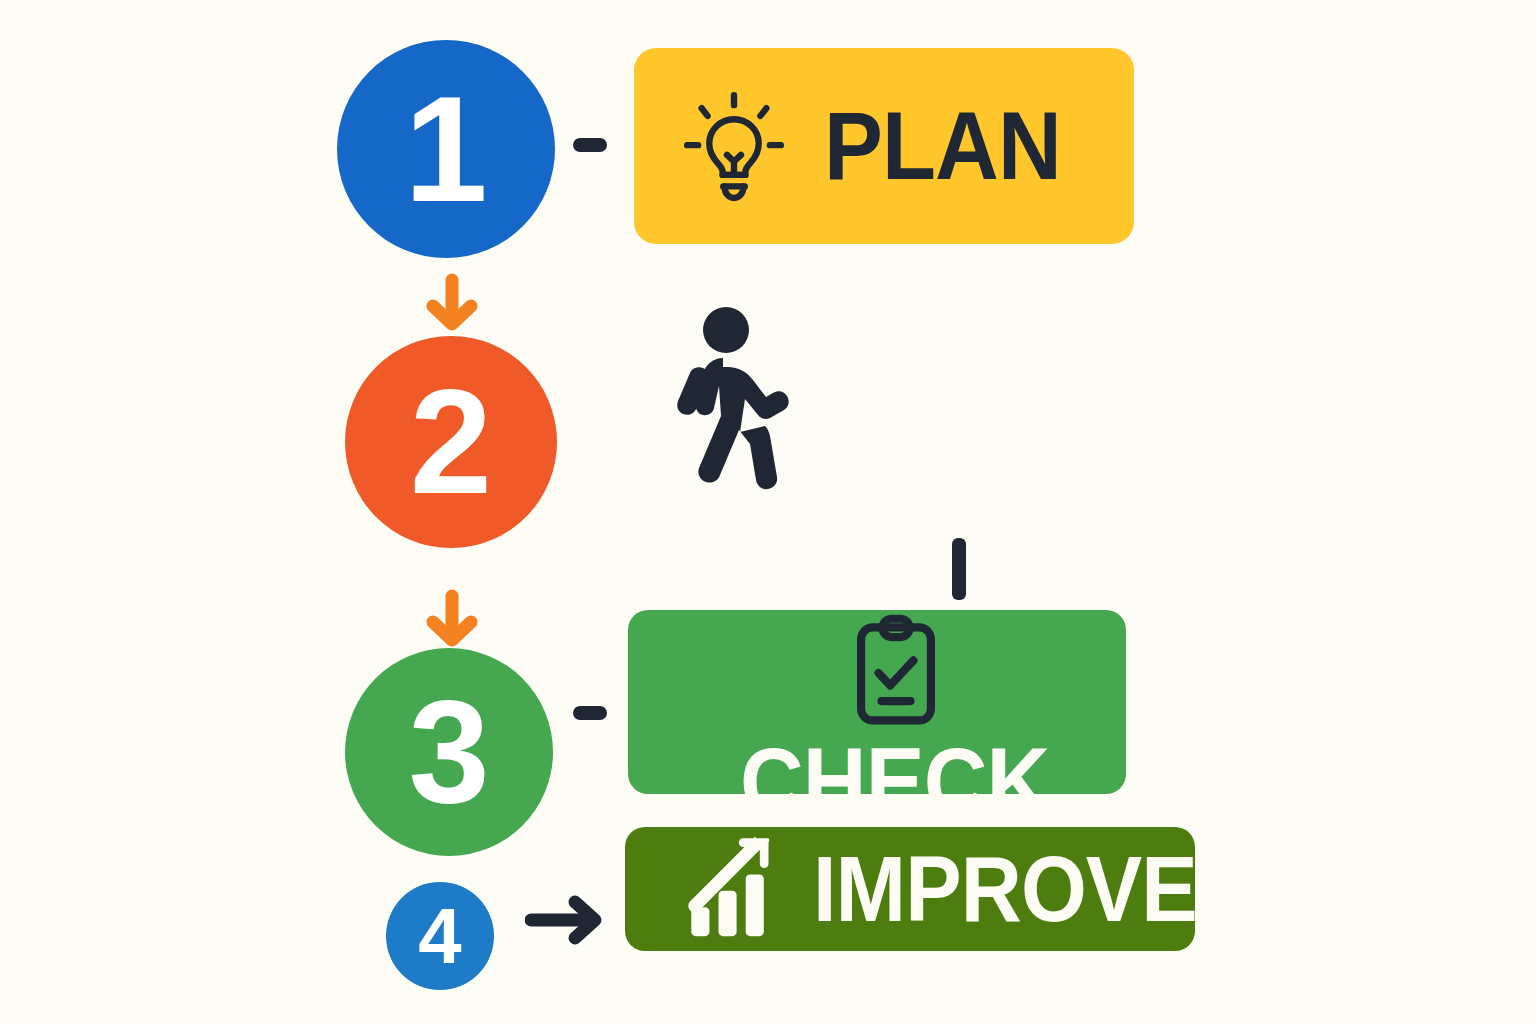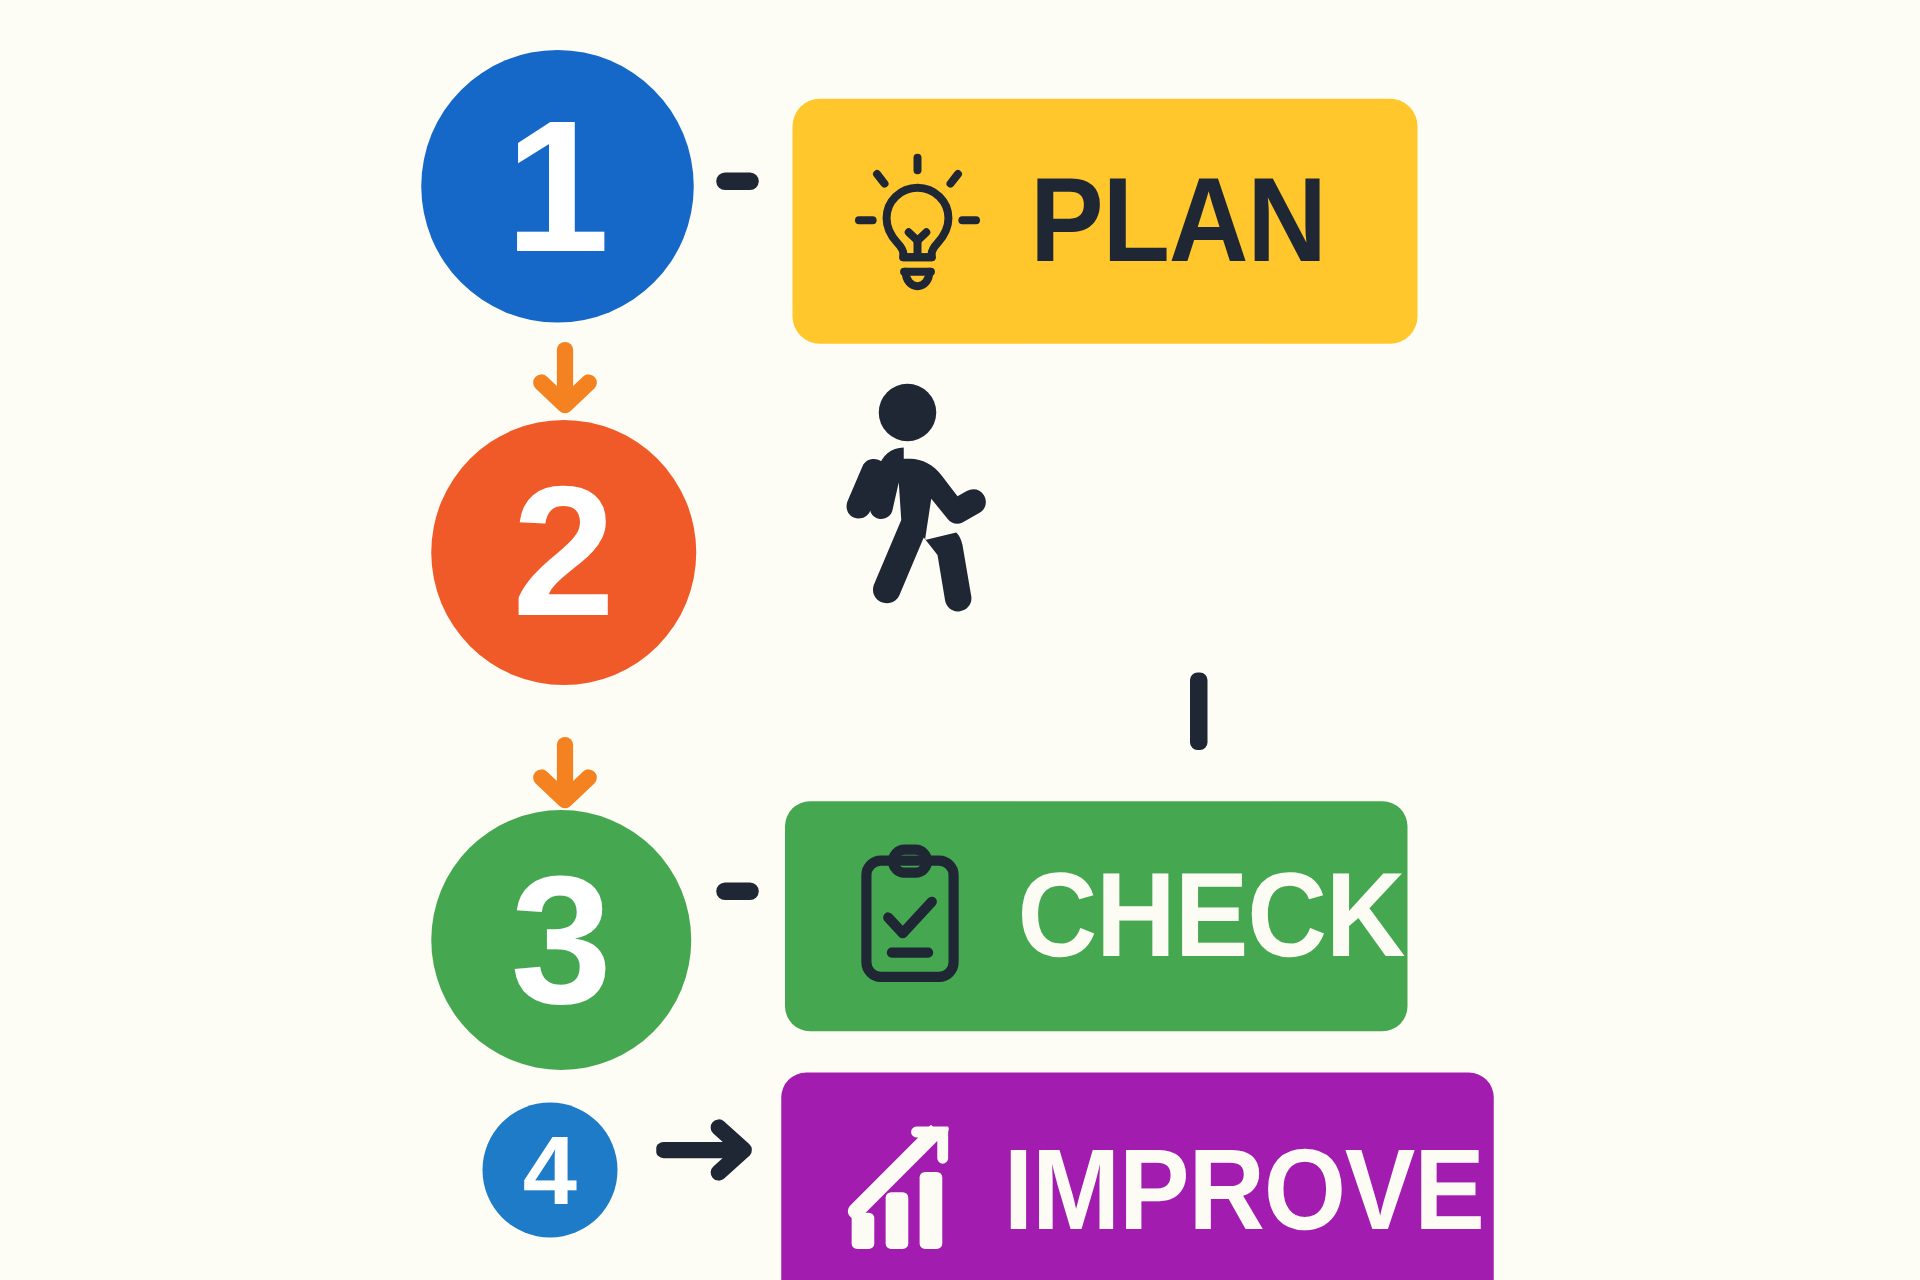--- a/index.html
+++ b/index.html
@@ -48,21 +48,20 @@
     background: #1e7bc8;
     font-size: 78px;
   }
 
   
   .badge {
     position: absolute;
     display: flex;
     align-items: center;
     box-sizing: border-box;
-    margin-top: 31px;
   }
   .badge-label {
     font-weight: bold;
     letter-spacing: -1px;
     line-height: 1;
     white-space: nowrap;
     transform: scaleX(0.92);
     transform-origin: left center;
   }
 
@@ -87,32 +86,33 @@
   #badge-action .badge-label {
     color: #fdfcf4;
     font-size: 100px;
   }
 
   #badge-check {
     left: 628px; top: 610px; width: 498px; height: 184px;
     background: #45a851;
     border-radius: 20px;
     padding-left: 38px;
+    flex-direction: column;
   }
   #badge-check .badge-label {
     color: #fdfcf4;
     font-size: 96px;
     margin-left: 24px;
   }
 
   #badge-improve {
-    left: 625px; top: 827px; width: 570px; height: 187px;
-    background: #a21caf;
+    left: 625px; top: 827px; width: 570px; height: 124px;
+    background: #4d7c0f;
     border-radius: 20px;
-    padding-left: 40px;
+    padding-left: 50px;
   }
   #badge-improve .badge-label {
     color: #fdfcf4;
     font-size: 92px;
     margin-left: 22px;
   }
 
   
   .badge-icon { display: block; flex: 0 0 auto; }
 

